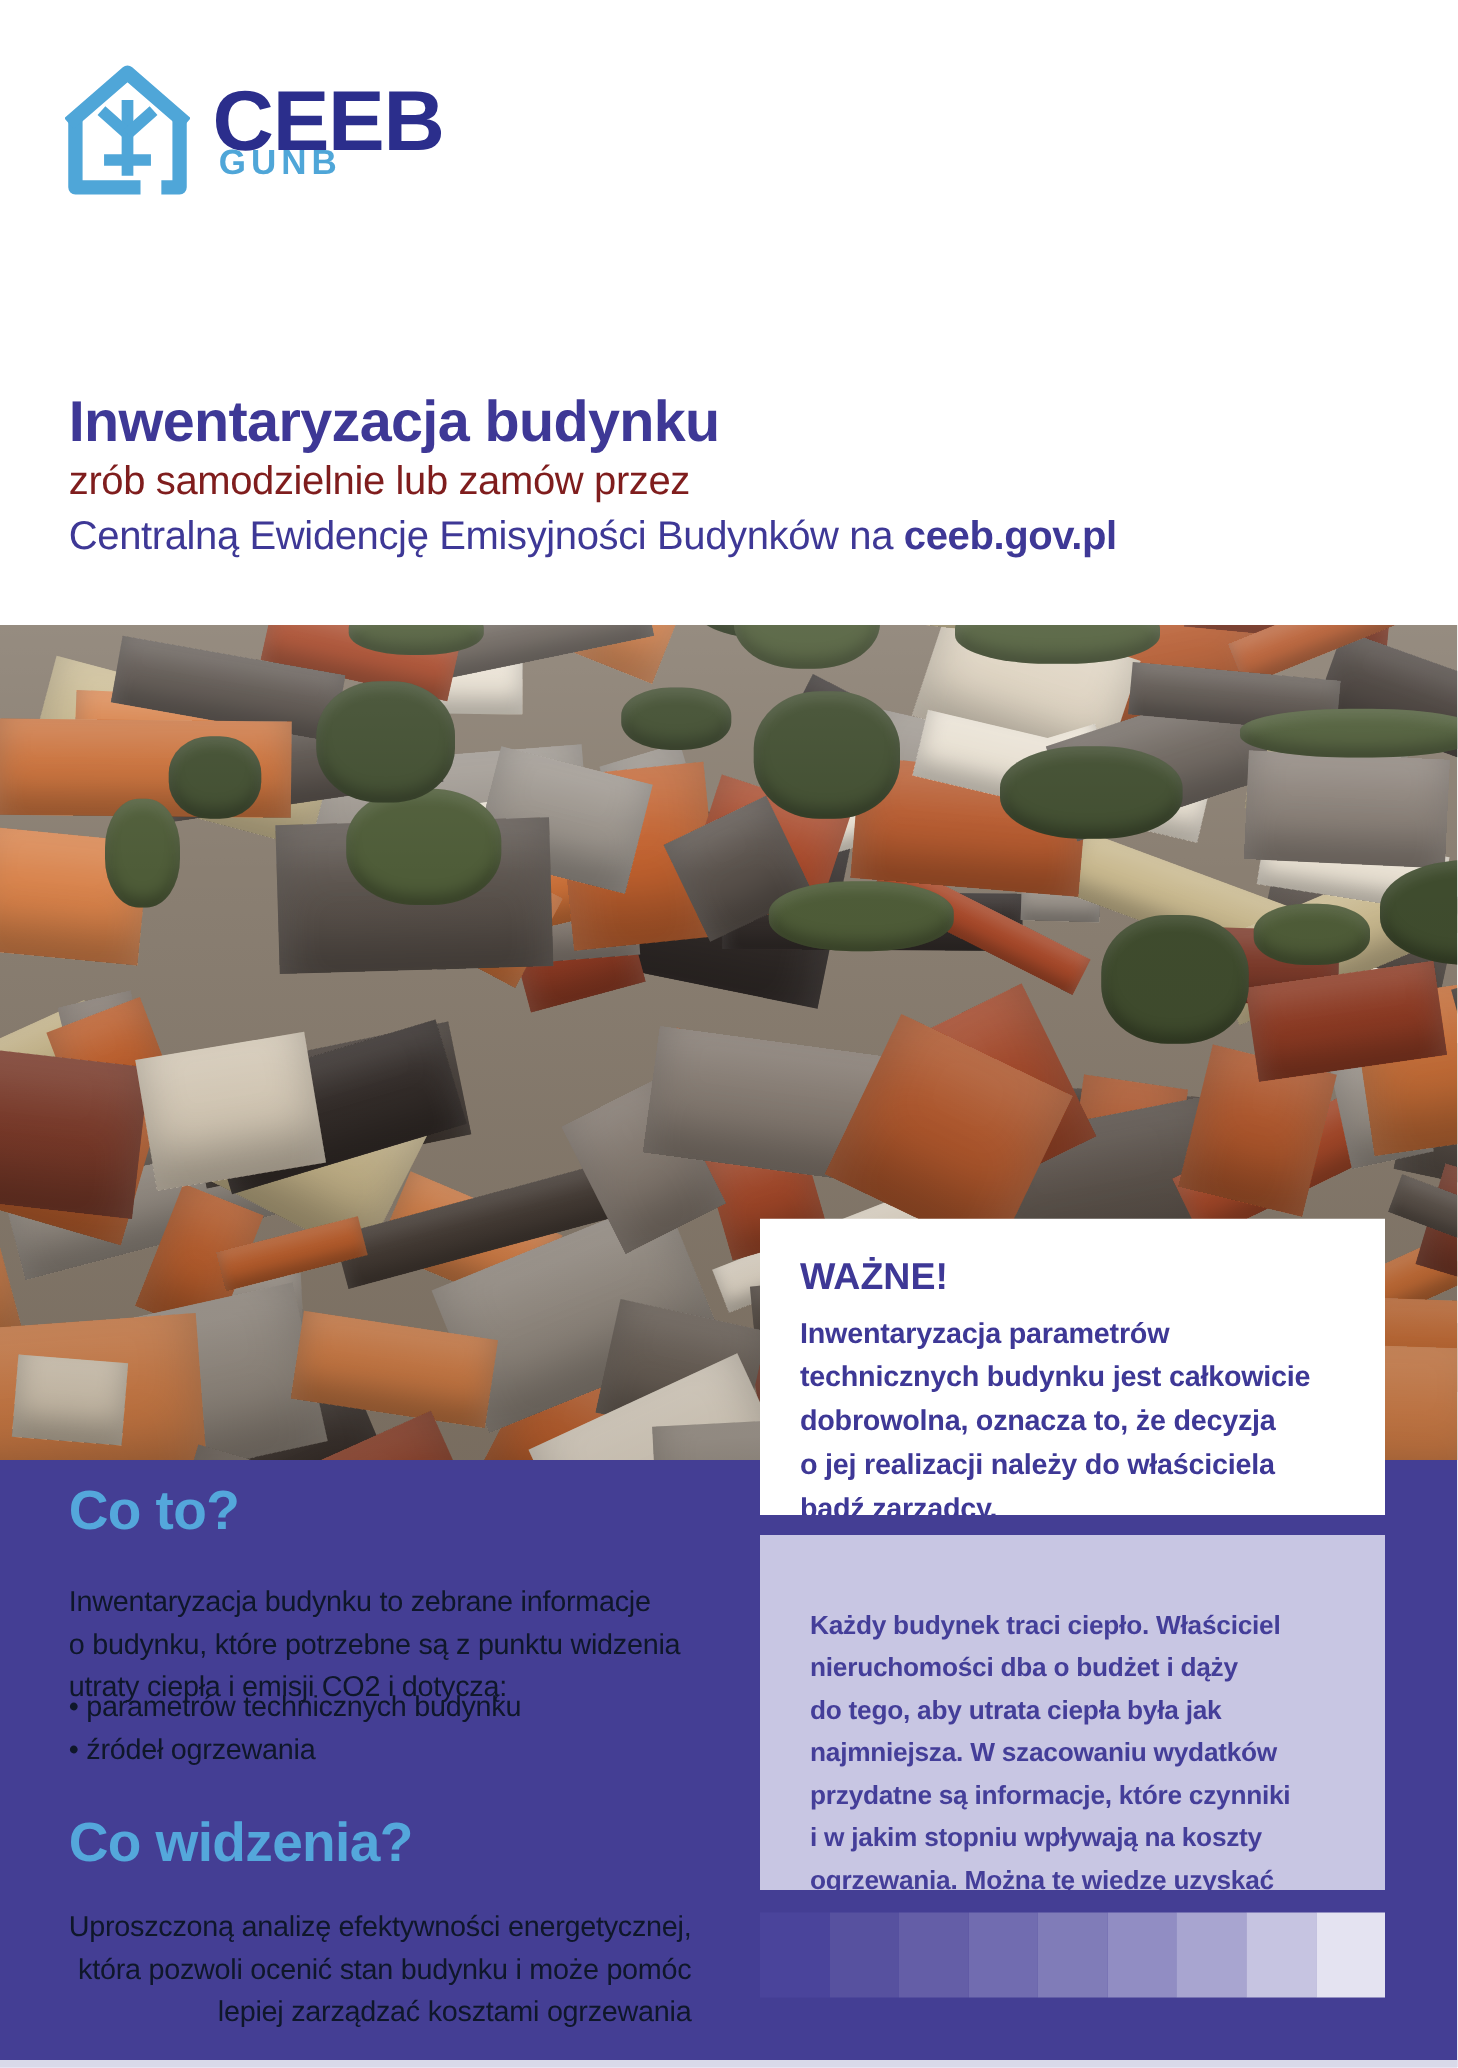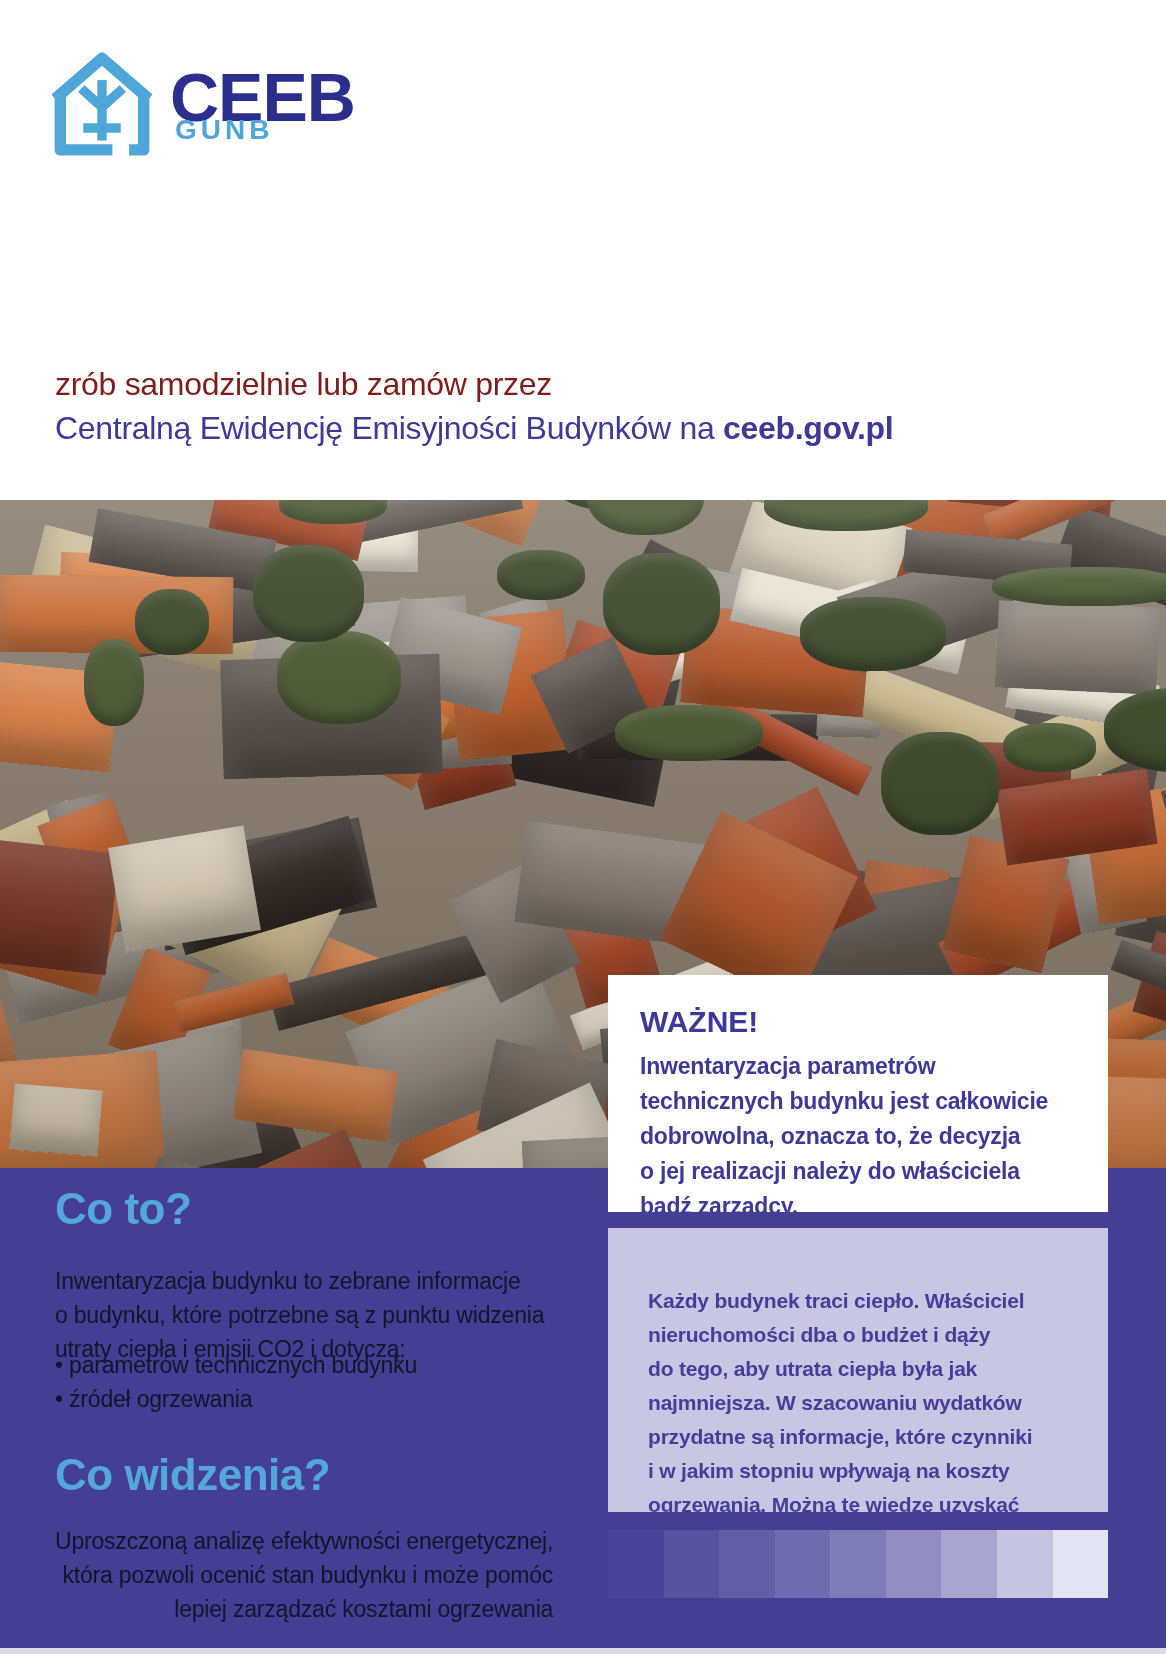--- a/index.html
+++ b/index.html
@@ -104,20 +104,21 @@
         <path d="M48 88 L48 30"></path>
         <path d="M48 56 L28 38"></path>
         <path d="M48 56 L68 38"></path>
         <path d="M30 76 L66 76"></path>
       </g>
     </svg>
     <div class="logo-ceeb">CEEB</div>
     <div class="logo-gunb">GUNB</div>
   </div>
 
+  <div class="title">Inwentaryzacja budynku</div>
   <div class="subtitle1">zrób samodzielnie lub zamów przez</div>
   <div class="subtitle2"><span>Centralną Ewidencję Emisyjności Budynków na </span><b>ceeb.gov.pl</b></div>
 
   <div class="photo" id="photo-mosaic" role="img" aria-label="Aerial photo of dense town rooftops with orange tile and dark slate roofs">
       <div style="position: absolute; left: 792px; top: 95px; width: 127px; height: 31px; background: rgb(143, 59, 36); transform: rotate(-3.8deg); box-shadow: rgba(255, 255, 255, 0.16) 0px 8px 10px inset, rgba(0, 0, 0, 0.28) 0px -8px 10px inset;"></div>
       <div style="position: absolute; left: 489px; top: 668px; width: 79px; height: 110px; background: rgb(90, 82, 76); transform: rotate(8.9deg); box-shadow: rgba(255, 255, 255, 0.16) 0px 28px 37px inset, rgba(0, 0, 0, 0.28) 0px -28px 37px inset;"></div>
       <div style="position: absolute; left: 840px; top: 649px; width: 116px; height: 81px; background: rgb(69, 61, 56); transform: rotate(-15.5deg); box-shadow: rgba(255, 255, 255, 0.16) 0px 20px 27px inset, rgba(0, 0, 0, 0.28) 0px -20px 27px inset;"></div>
       <div style="position: absolute; left: 436px; top: 148px; width: 234px; height: 137px; background: rgb(51, 45, 43); transform: rotate(11.5deg); box-shadow: rgba(255, 255, 255, 0.16) 0px 34px 46px inset, rgba(0, 0, 0, 0.28) 0px -34px 46px inset;"></div>
       <div style="position: absolute; left: 844px; top: -37px; width: 165px; height: 116px; background: rgb(182, 90, 46); transform: rotate(-10.9deg); box-shadow: rgba(255, 255, 255, 0.16) 0px 29px 39px inset, rgba(0, 0, 0, 0.28) 0px -29px 39px inset;"></div>
       <div style="position: absolute; left: 1010px; top: 201px; width: 151px; height: 91px; background: rgb(90, 82, 76); transform: rotate(12.2deg); box-shadow: rgba(255, 255, 255, 0.16) 0px 23px 30px inset, rgba(0, 0, 0, 0.28) 0px -23px 30px inset;"></div>

